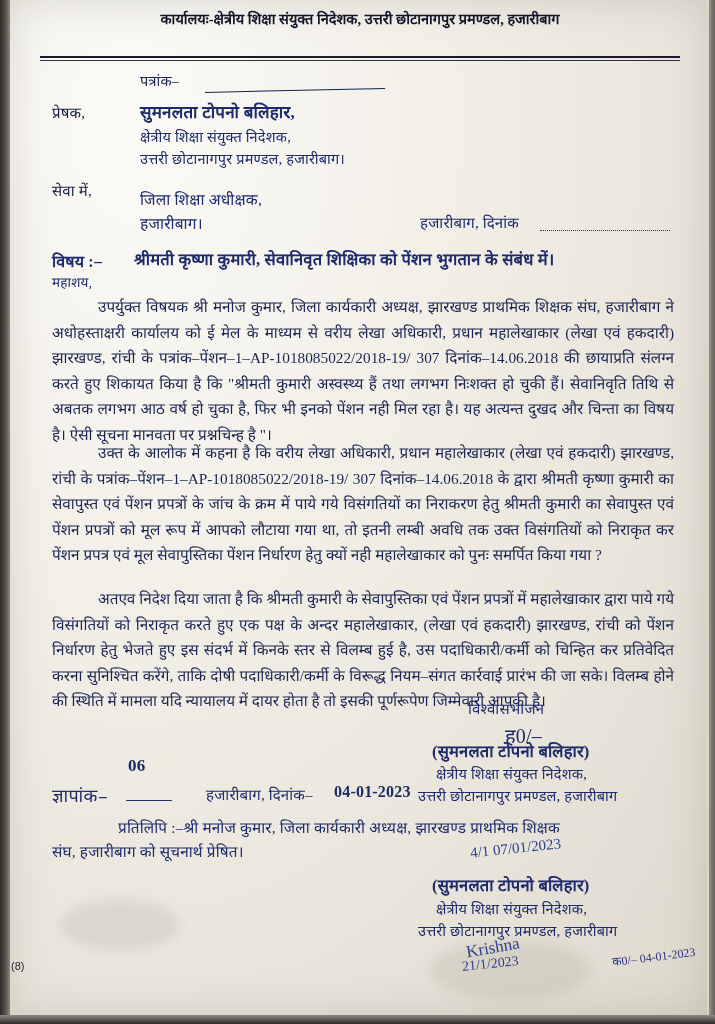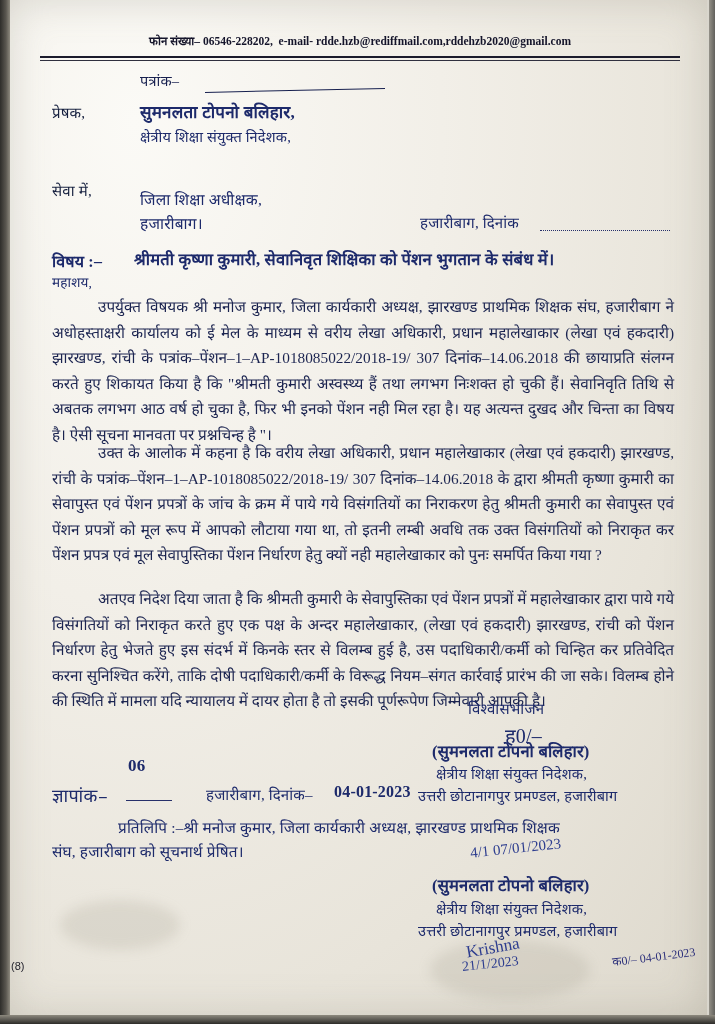--- a/index.html
+++ b/index.html
@@ -156,30 +156,31 @@
 </style>
 </head>
 <body>
 
 <div class="page">
 
   <div class="sheet"></div>
   <div class="smudge" style="left:430px;top:940px;width:160px;height:60px;"></div>
   <div class="smudge" style="left:60px;top:900px;width:120px;height:50px;"></div>
 
-  <div class="print hdr-line2">फोन संख्या– 06546-228202,  e-mail- rdde.hzb@rediffmail.com,rddehzb2020@gmail.com</div>
+  <div class="print hdr-line1">कार्यालयः-क्षेत्रीय शिक्षा संयुक्त निदेशक, उत्तरी छोटानागपुर प्रमण्डल, हजारीबाग</div>
   <div class="rule"></div>
   <div class="rule thin"></div>
 
   <div class="ink patrank">पत्रांक–</div>
   <div class="patrank-line"></div>
 
   <div class="ink label" style="left:52px; top:104px;">प्रेषक,</div>
   <div class="ink bold" style="left:140px; top:102px; font-size:17px;text-align:center;">सुमनलता टोपनो बलिहार,</div>
   <div class="ink" style="left:140px; top:128px; font-size:14.5px;">क्षेत्रीय शिक्षा संयुक्त निदेशक,</div>
+  <div class="ink" style="left:140px; top:150px; font-size:14.5px;">उत्तरी छोटानागपुर प्रमण्डल, हजारीबाग।</div>
 
   <div class="ink label" style="left:52px; top:182px;">सेवा में,</div>
   <div class="ink" style="left:140px; top:190px; font-size:15.5px;">जिला शिक्षा अधीक्षक,</div>
   <div class="ink" style="left:140px; top:214px; font-size:15.5px;">हजारीबाग।</div>
 
   <div class="ink" style="left:420px; top:214px; font-size:15px;">हजारीबाग, दिनांक</div>
   <div class="underline-dots" style="left:540px; top:230px; width:130px;"></div>
 
   <div class="ink bold" style="left:52px; top:252px; font-size:16px;">विषय :–</div>
   <div class="ink bold" style="left:134px; top:250px; font-size:16.5px;">श्रीमती कृष्णा कुमारी, सेवानिवृत शिक्षिका को पेंशन भुगतान के संबंध में।</div>

